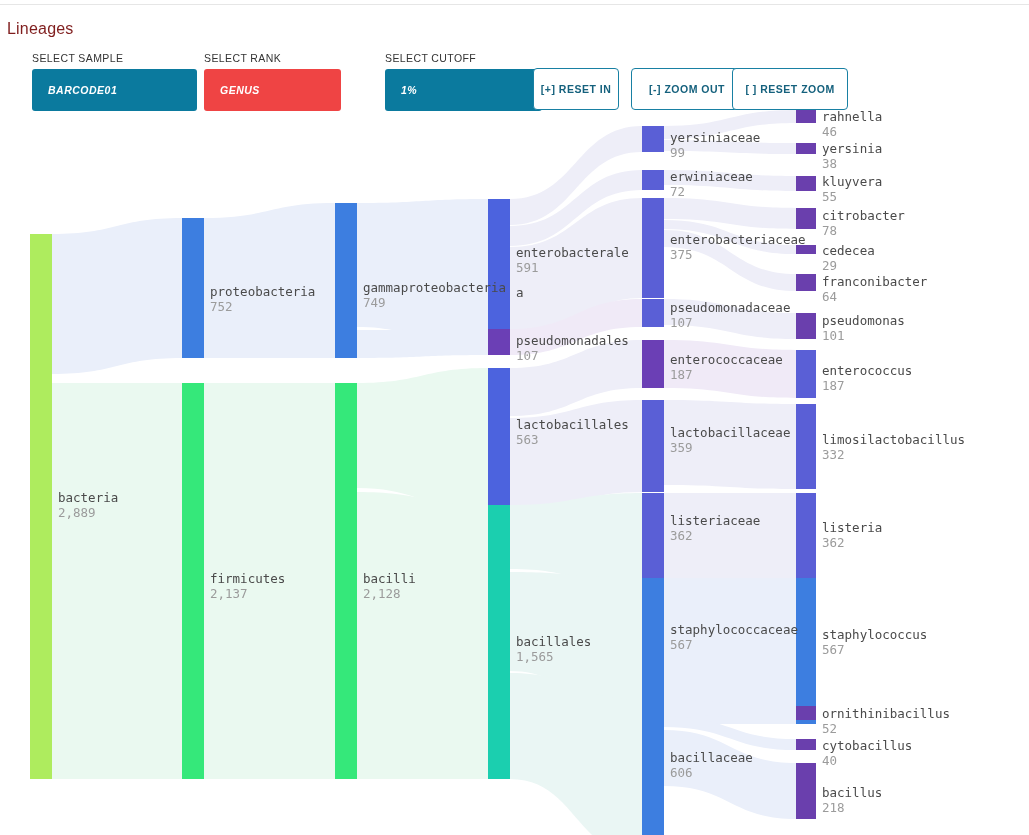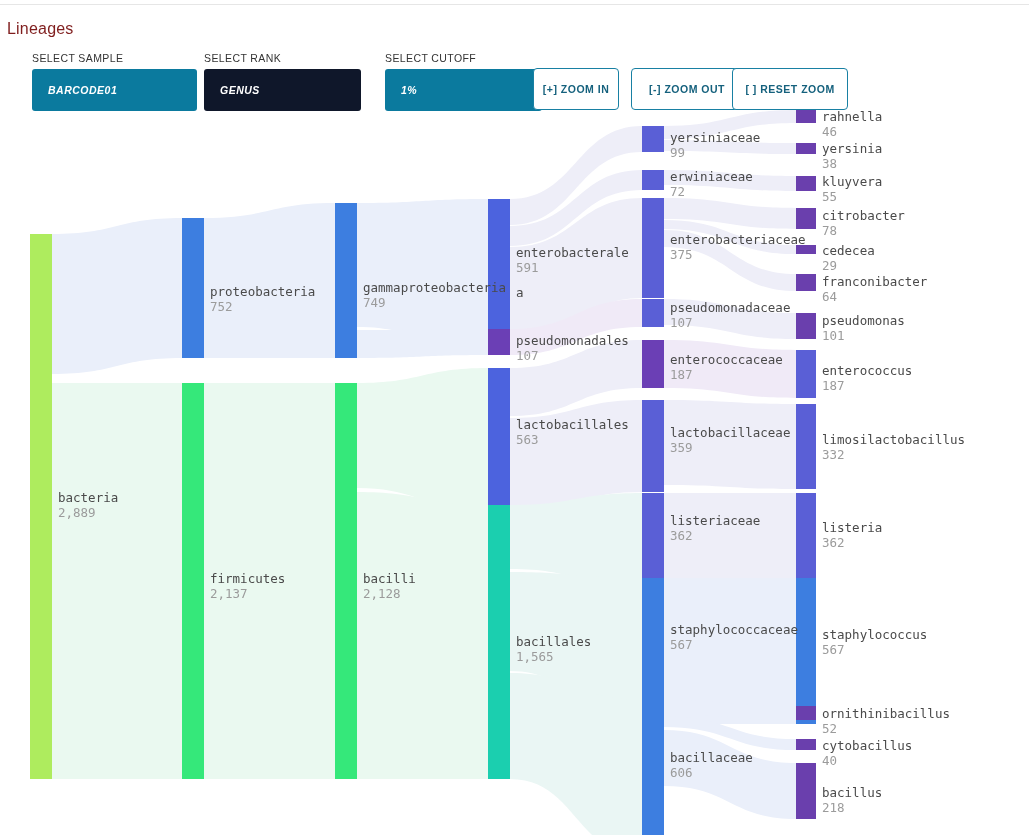--- a/index.html
+++ b/index.html
@@ -61,30 +61,30 @@
 
 <div id="page-title">Lineages</div>
 
 <div id="controls-row">
     <div class="ctrl-group" style="left: 20px; width: 165px; padding-left: 12px;">
       <span class="ctrl-label">SELECT SAMPLE</span>
       <div class="ctrl-select" style="width: 165px; background: rgb(11, 122, 158);">BARCODE01</div>
     </div>
     <div class="ctrl-group" style="left: 204px; width: 157px;">
       <span class="ctrl-label">SELECT RANK</span>
-      <div class="ctrl-select" style="width: 157px; background: #0f172a;">GENUS</div>
+      <div class="ctrl-select" style="width: 137px; background: #ef4444;">GENUS</div>
     </div>
     <div class="ctrl-group" style="left: 385px; width: 129px;">
       <span class="ctrl-label">SELECT CUTOFF</span>
       <div class="ctrl-select" style="width: 157px; background: rgb(11, 122, 158);">1%</div>
     </div>
   </div>
 
 <div id="zoom-row">
-    <div class="zoom-btn" style="left: 533px; width: 86px; border-color: rgb(24, 128, 163);">[+] ZOOM IN</div>
+    <div class="zoom-btn" style="left: 533px; width: 86px; border-color: rgb(24, 128, 163);">[+] RESET IN</div>
     <div class="zoom-btn" style="left: 631px; width: 112px; border-color: rgb(24, 128, 163);">[-] ZOOM OUT</div>
     <div class="zoom-btn" style="left: 732px; width: 116px; border-color: rgb(24, 128, 163);">[ ] RESET ZOOM</div>
   </div>
 
 <div id="sankey-wrap">
   <svg id="sankey-svg" width="1029" height="731" viewBox="0 0 1029 731">
     <g id="links-layer">
         <path d="M52,130C117,130 117,114 182,114L182,254C117,254 117,270 52,270Z" fill="#eaeffa"></path>
         <path d="M52,279C117,279 117,279 182,279L182,675C117,675 117,675 52,675Z" fill="#eaf9f0"></path>
         <path d="M204,114C269.5,114 269.5,99 335,99L335,254C269.5,254 269.5,254 204,254Z" fill="#eaeffa"></path>

